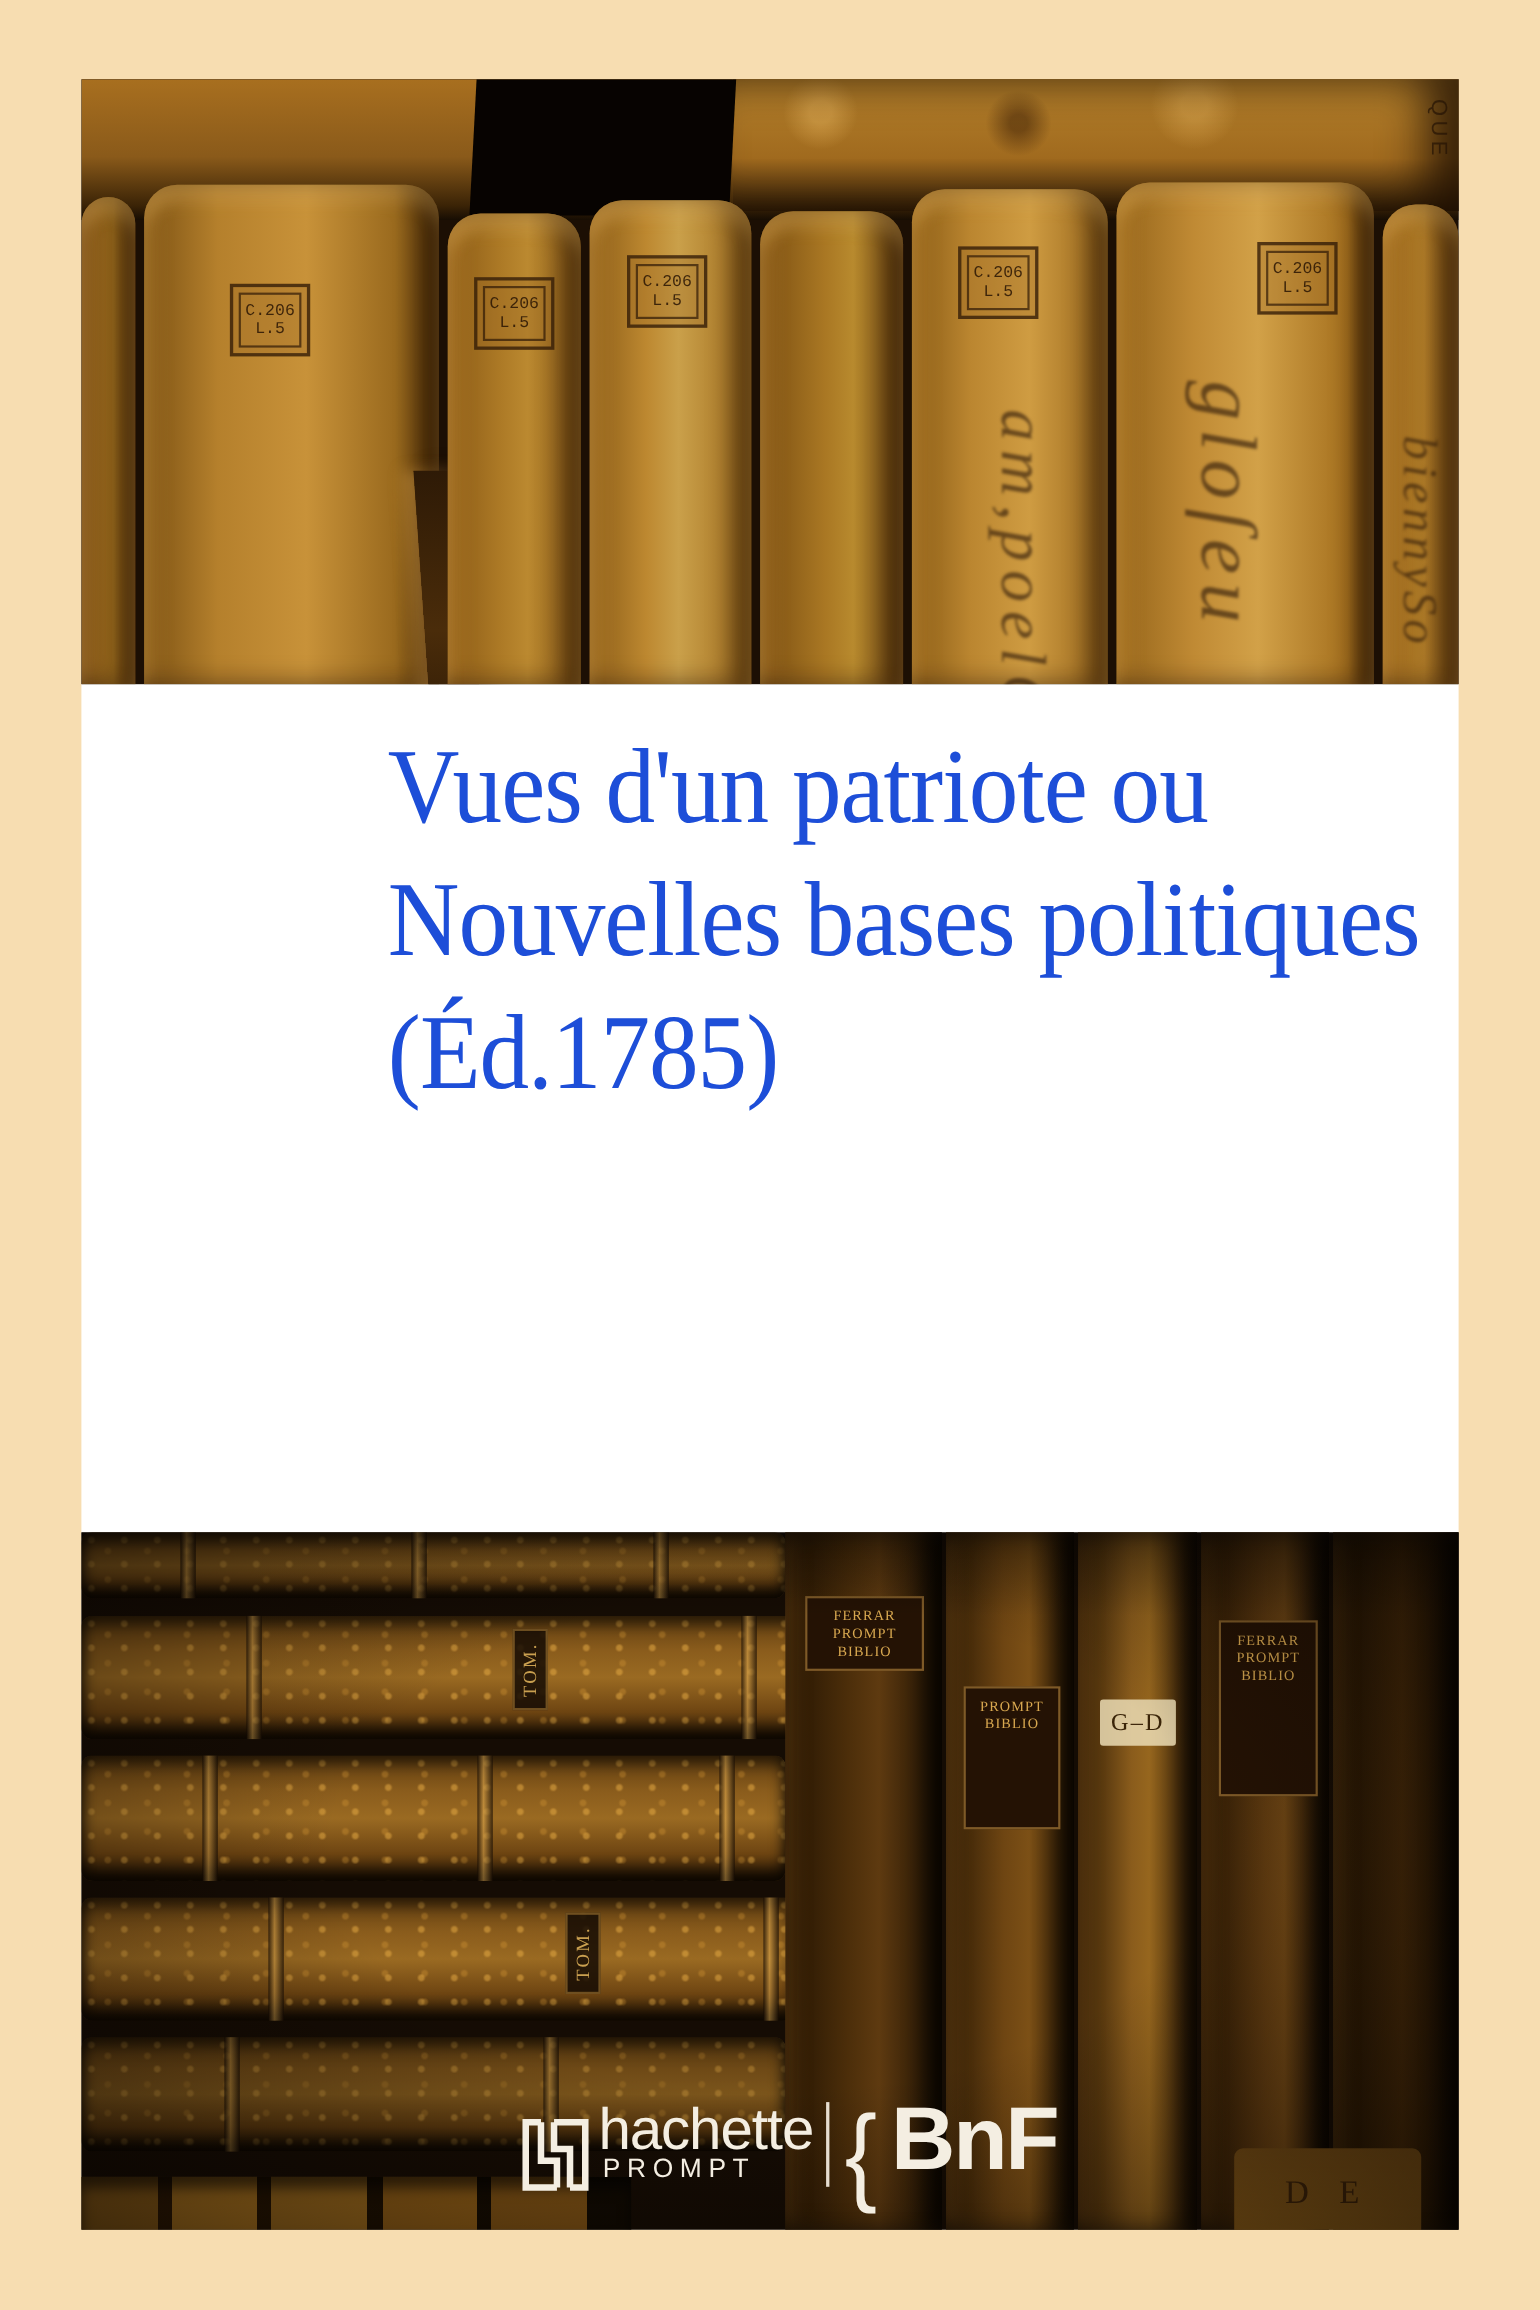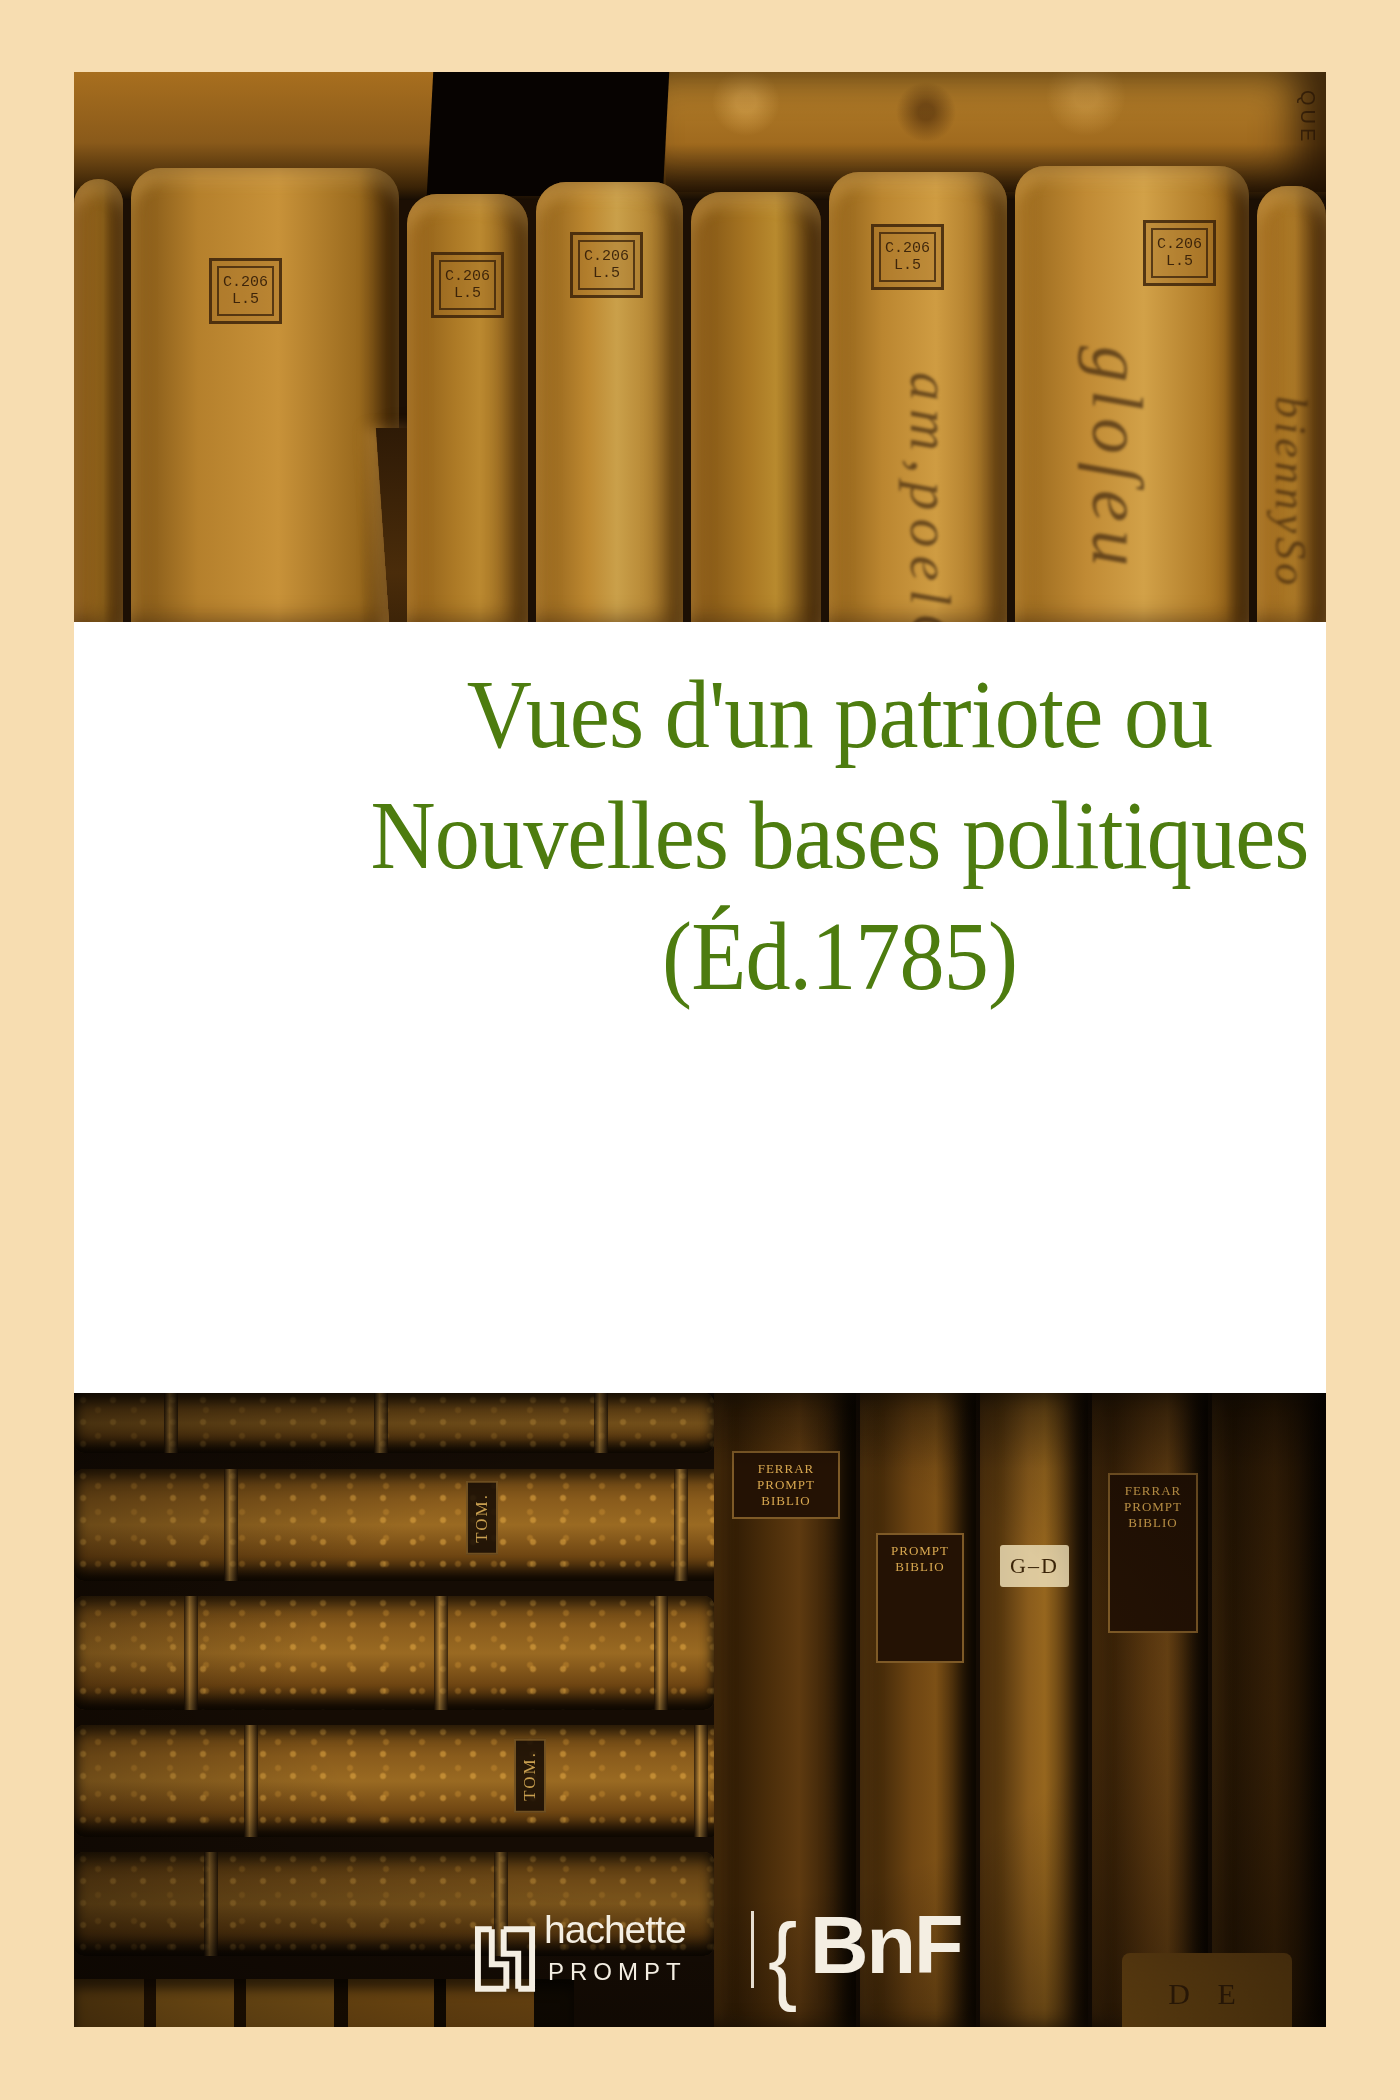--- a/index.html
+++ b/index.html
@@ -68,22 +68,22 @@
     font-style:italic;color:rgba(45,24,8,.62);
     filter:blur(1.6px);letter-spacing:8px;white-space:nowrap;
   }
   .que-v{
     position:absolute;writing-mode:vertical-rl;
     font-family:"Liberation Sans",sans-serif;font-size:20px;
     color:rgba(35,18,4,.7);letter-spacing:4px;filter:blur(.6px);
   }
   
   .title-block{
-    position:absolute;right:17px;top:582px;text-align:center;
-    color:#4d7c0f;
+    position:absolute;right:35px;top:582px;text-align:left;
+    color:#1d4ed8;
   }
   .title-line{
     display:block;font-size:97px;line-height:121px;white-space:nowrap;
     transform:scaleX(.93);transform-origin:100% 50%;letter-spacing:-1px;
   }
   
   .photo-bottom{
     position:absolute;left:0;top:1321px;width:1252px;height:634px;
     background:#150c04;overflow:hidden;
   }
@@ -139,21 +139,21 @@
   .vignette{
     position:absolute;inset:0;
     background:
       radial-gradient(ellipse at 50% 45%, rgba(0,0,0,0) 45%, rgba(5,2,0,.55) 100%),
       linear-gradient(180deg, rgba(0,0,0,.35) 0%, rgba(0,0,0,0) 12%);
     pointer-events:none;
   }
   
   .logo-layer{position:absolute;inset:0;font-family:"Liberation Sans",sans-serif;color:#f4eee2;}
   .h-icon{position:absolute;left:398px;top:533px;width:66px;height:66px;}
-  .h-word{position:absolute;left:470px;top:517px;font-size:39px;letter-spacing:-1px;line-height:1;}
+  .h-word{position:absolute;left:470px;top:517px;font-size:53px;letter-spacing:-1px;line-height:1;}
   .h-livre{position:absolute;left:474px;top:567px;font-size:24px;letter-spacing:6px;line-height:1;}
   .logo-div{position:absolute;left:677px;top:518px;width:3px;height:77px;background:rgba(245,238,226,.92);}
   .bnf-brace{position:absolute;left:694px;top:516px;font-size:88px;font-weight:400;transform:scaleY(1.12);transform-origin:top;line-height:1;}
   .bnf-word{position:absolute;left:736px;top:512px;font-size:81px;font-weight:bold;letter-spacing:-2px;line-height:1;}
 </style>
 </head>
 <body>
 
 <div class="inner">
 

